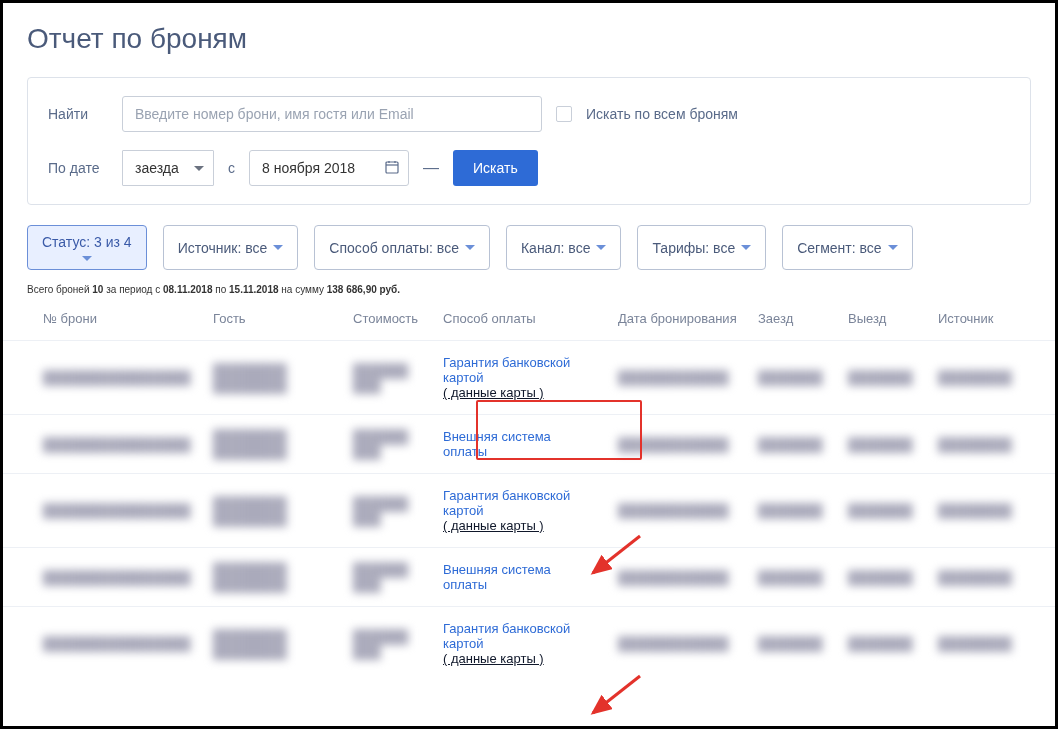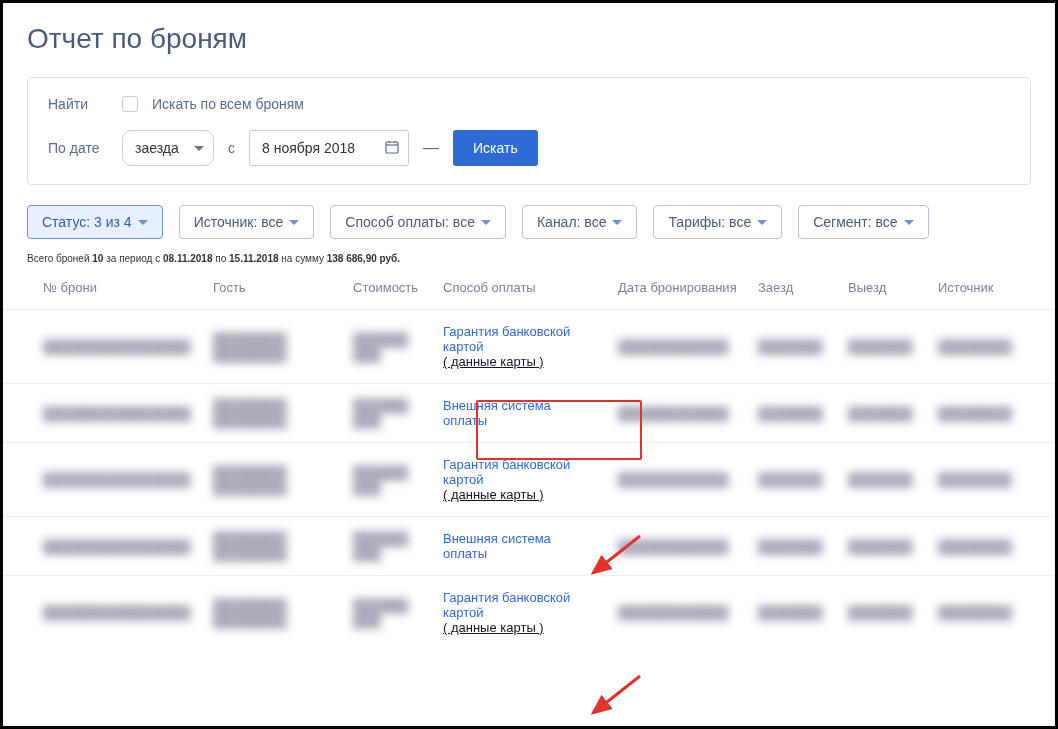--- a/index.html
+++ b/index.html
@@ -9,31 +9,31 @@
 h1 { font-size: 28px; font-weight: 400; color: #4a5a7a; margin-bottom: 22px; }
 .search-panel { border: 1px solid #dde2ea; border-radius: 4px; padding: 18px 20px; margin-bottom: 20px; }
 .row { display: flex; align-items: center; gap: 14px; }
 .row + .row { margin-top: 18px; }
 .lbl { color: #5a6b8a; font-size: 14px; min-width: 60px; }
 input[type="text"] { border: 1px solid #c9cfd9; border-radius: 3px; padding: 9px 12px; font-size: 14px; color: #333; }
 input::placeholder { color: #9aa3b2; }
 .search-input { width: 420px; }
 .checkbox { width: 16px; height: 16px; border: 1px solid #c9cfd9; border-radius: 2px; background: #fff; display: inline-block; }
 .select { position: relative; display: inline-flex; align-items: center; }
-.select select { appearance: none; border: 1px solid #c9cfd9; border-radius: 9px; padding: 9px 34px 9px 12px; font-size: 14px; background: #fff; color: #333; }
+.select select { appearance: none; border: 1px solid #c9cfd9; border-radius: 1px; padding: 9px 34px 9px 12px; font-size: 14px; background: #fff; color: #333; }
 .select .caret { position: absolute; right: 10px; pointer-events: none; }
 .caret { width: 0; height: 0; border-left: 5px solid transparent; border-right: 5px solid transparent; border-top: 5px solid #6b7280; }
 .date-input-wrap { position: relative; display: inline-flex; align-items: center; justify-content: center; }
 .date-input-wrap input { width: 160px; padding-right: 34px; }
 .cal-icon { position: absolute; right: 10px; color: #5a6b8a; pointer-events: none; }
 .dash { color: #5a6b8a; font-size: 16px; }
 .btn-primary { background: #2e6bd6; color: #fff; border: none; border-radius: 3px; padding: 10px 20px; font-size: 14px; cursor: pointer; }
 .filters-row { display: flex; gap: 16px; margin-bottom: 14px; }
 .filter-btn { display: inline-flex; align-items: center; gap: 6px; border: 1px solid #b8c2d4; border-radius: 4px; padding: 8px 14px; font-size: 14px; background: #fff; cursor: pointer; color: #4a5a7a; }
-.filter-btn.active { background: #e8efff; border-color: #6b8fd8; color: #3a5aa8; }
+.filter-btn.active { background: #e8efff; border-color: #6b8fd8; color: #3a5aa8; flex-direction: column; }
 .chev { width: 0; height: 0; border-left: 5px solid transparent; border-right: 5px solid transparent; border-top: 5px solid #6b8fd8; }
 .summary { font-size: 10px; color: #333; margin-bottom: 2px; }
 .summary b { font-weight: 700; }
 .table-wrap { margin: 0 -24px; }
 table { width: 100%; border-collapse: collapse; }
 thead th { text-align: left; font-weight: 400; font-size: 13px; color: #7a8499; padding: 14px 10px; background: #fff; }
 thead th:first-child { padding-left: 40px; }
 tbody td { padding: 14px 10px; border-top: 1px solid #edf0f5; vertical-align: middle; font-size: 13px; color: #4a5a7a; }
 tbody td:first-child { padding-left: 40px; }
 .blur { filter: blur(4px); color: #aab; user-select: none; }
@@ -45,20 +45,21 @@
 </head>
 <body>
 
 <div class="frame">
 <div class="content">
   <h1>Отчет по броням</h1>
 
   <div class="search-panel">
     <div class="row">
       <span class="lbl">Найти</span>
+      <input type="text" class="search-input" placeholder="Введите номер брони, имя гостя или Email" style="">
       <span class="checkbox"></span>
       <span class="lbl" style="min-width:auto">Искать по всем броням</span>
     </div>
     <div class="row">
       <span class="lbl">По дате</span>
       <span class="select">
         <select><option>заезда</option></select>
         <span class="caret"></span>
       </span>
       <span class="lbl" style="min-width:auto">с</span>

